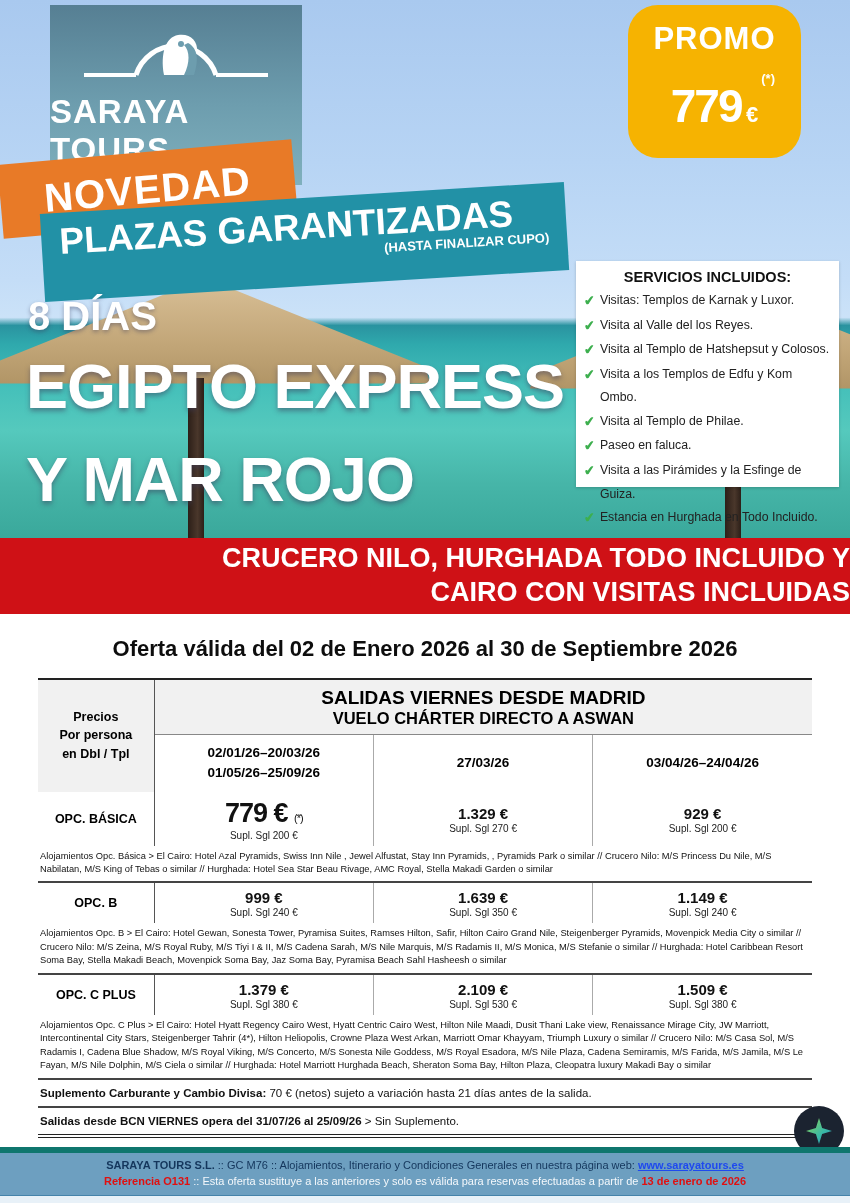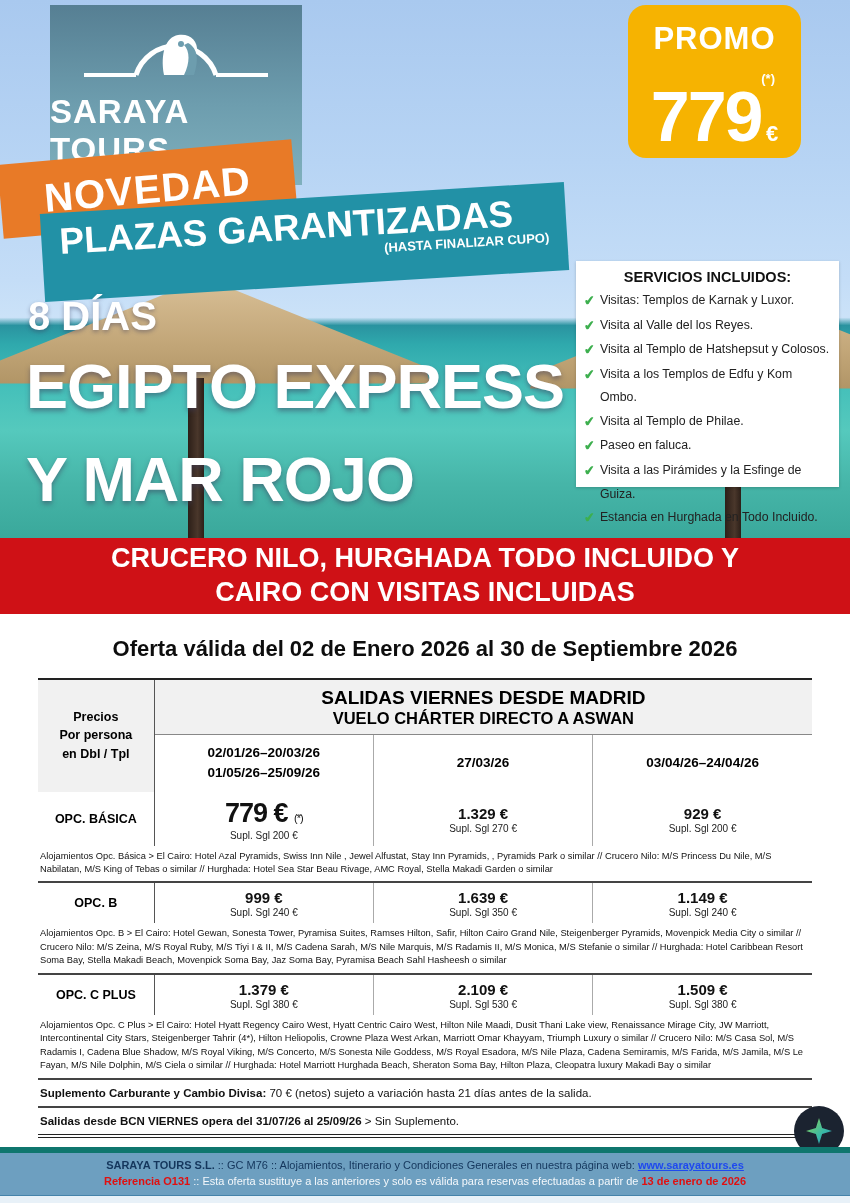--- a/index.html
+++ b/index.html
@@ -18,24 +18,24 @@
 
   
   .logo-box { position:absolute; left:50px; top:5px; width:252px; height:180px;
     background:linear-gradient(180deg,#567f93 0%,#6d9dae 55%,#7fb0bd 100%);
     display:flex; flex-direction:column; align-items:center; justify-content:flex-end;
     padding-bottom:16px; }
   .logo-title { color:#fff; font-size:33px; font-weight:bold; letter-spacing:1px; margin-top:2px; }
 
   
   .promo-badge { position:absolute; left:628px; top:5px; width:173px; height:153px;
-    background:#f6b301; border-radius:18px; color:#fff; text-align:center; padding-top:16px; }
+    background:#f6b301; border-radius:30px; color:#fff; text-align:center; padding-top:16px; }
   .promo-label { font-size:31px; font-weight:bold; letter-spacing:1px; }
   .promo-mark { display:block; text-align:right; padding-right:26px; font-size:13px; font-weight:bold; margin-top:14px; }
-  .promo-price { font-size:70px; font-weight:bold; line-height:0.9; letter-spacing:-2px; }
+  .promo-price { font-size:46px; font-weight:bold; line-height:0.9; letter-spacing:-2px; }
   .promo-cur { font-size:22px; font-weight:bold; }
 
   
   .ribbon { position:absolute; color:#fff; font-weight:bold; }
   .ribbon-novedad { left:0px; top:152px; width:295px; height:74px; background:#e87a27;
     transform:rotate(-5deg); font-size:40px; display:flex; align-items:center; justify-content:center;
     letter-spacing:1px; }
   .ribbon-plazas { left:42px; top:198px; width:525px; height:88px; background:#2291a6;
     transform:rotate(-3.5deg); padding:10px 14px 0 18px; }
   .plazas-main { font-size:37px; letter-spacing:0; line-height:1.05; }
@@ -49,21 +49,21 @@
     letter-spacing:-1px; text-shadow:0 3px 5px rgba(60,60,90,.5); }
 
   
   .services-panel { position:absolute; left:576px; top:261px; width:263px; height:226px;
     background:#fff; padding:8px 8px 6px 8px; box-shadow:0 1px 3px rgba(0,0,0,.2); }
   .services-title { text-align:center; font-size:14.5px; font-weight:bold; color:#111; margin-bottom:4px; }
   .service-item { display:flex; align-items:flex-start; font-size:12.3px; color:#222; line-height:1.9; }
   .check { color:#3daf4e; font-size:13px; margin-right:5px; transform:rotate(-6deg); font-weight:bold; }
 
   
-  .red-banner { width:850px; height:76px; background:#cf1116; color:#fff; text-align:center;
+  .red-banner { width:850px; height:76px; background:#cf1116; color:#fff; text-align:right;
     display:flex; flex-direction:column; justify-content:center; }
   .red-banner div { font-size:27px; font-weight:bold; line-height:1.25; letter-spacing:0; }
 
   
   .content { padding:0 38px; }
   .offer-validity { text-align:center; font-size:22px; font-weight:bold; color:#0d0d0d; margin:22px 0 16px 0; }
 
   table.prices { width:100%; border-collapse:collapse; border-top:2px solid #222; }
   table.prices td { vertical-align:middle; }
   .corner { width:15%; background:#f1f1f1; text-align:center; font-size:12.5px; font-weight:bold;

